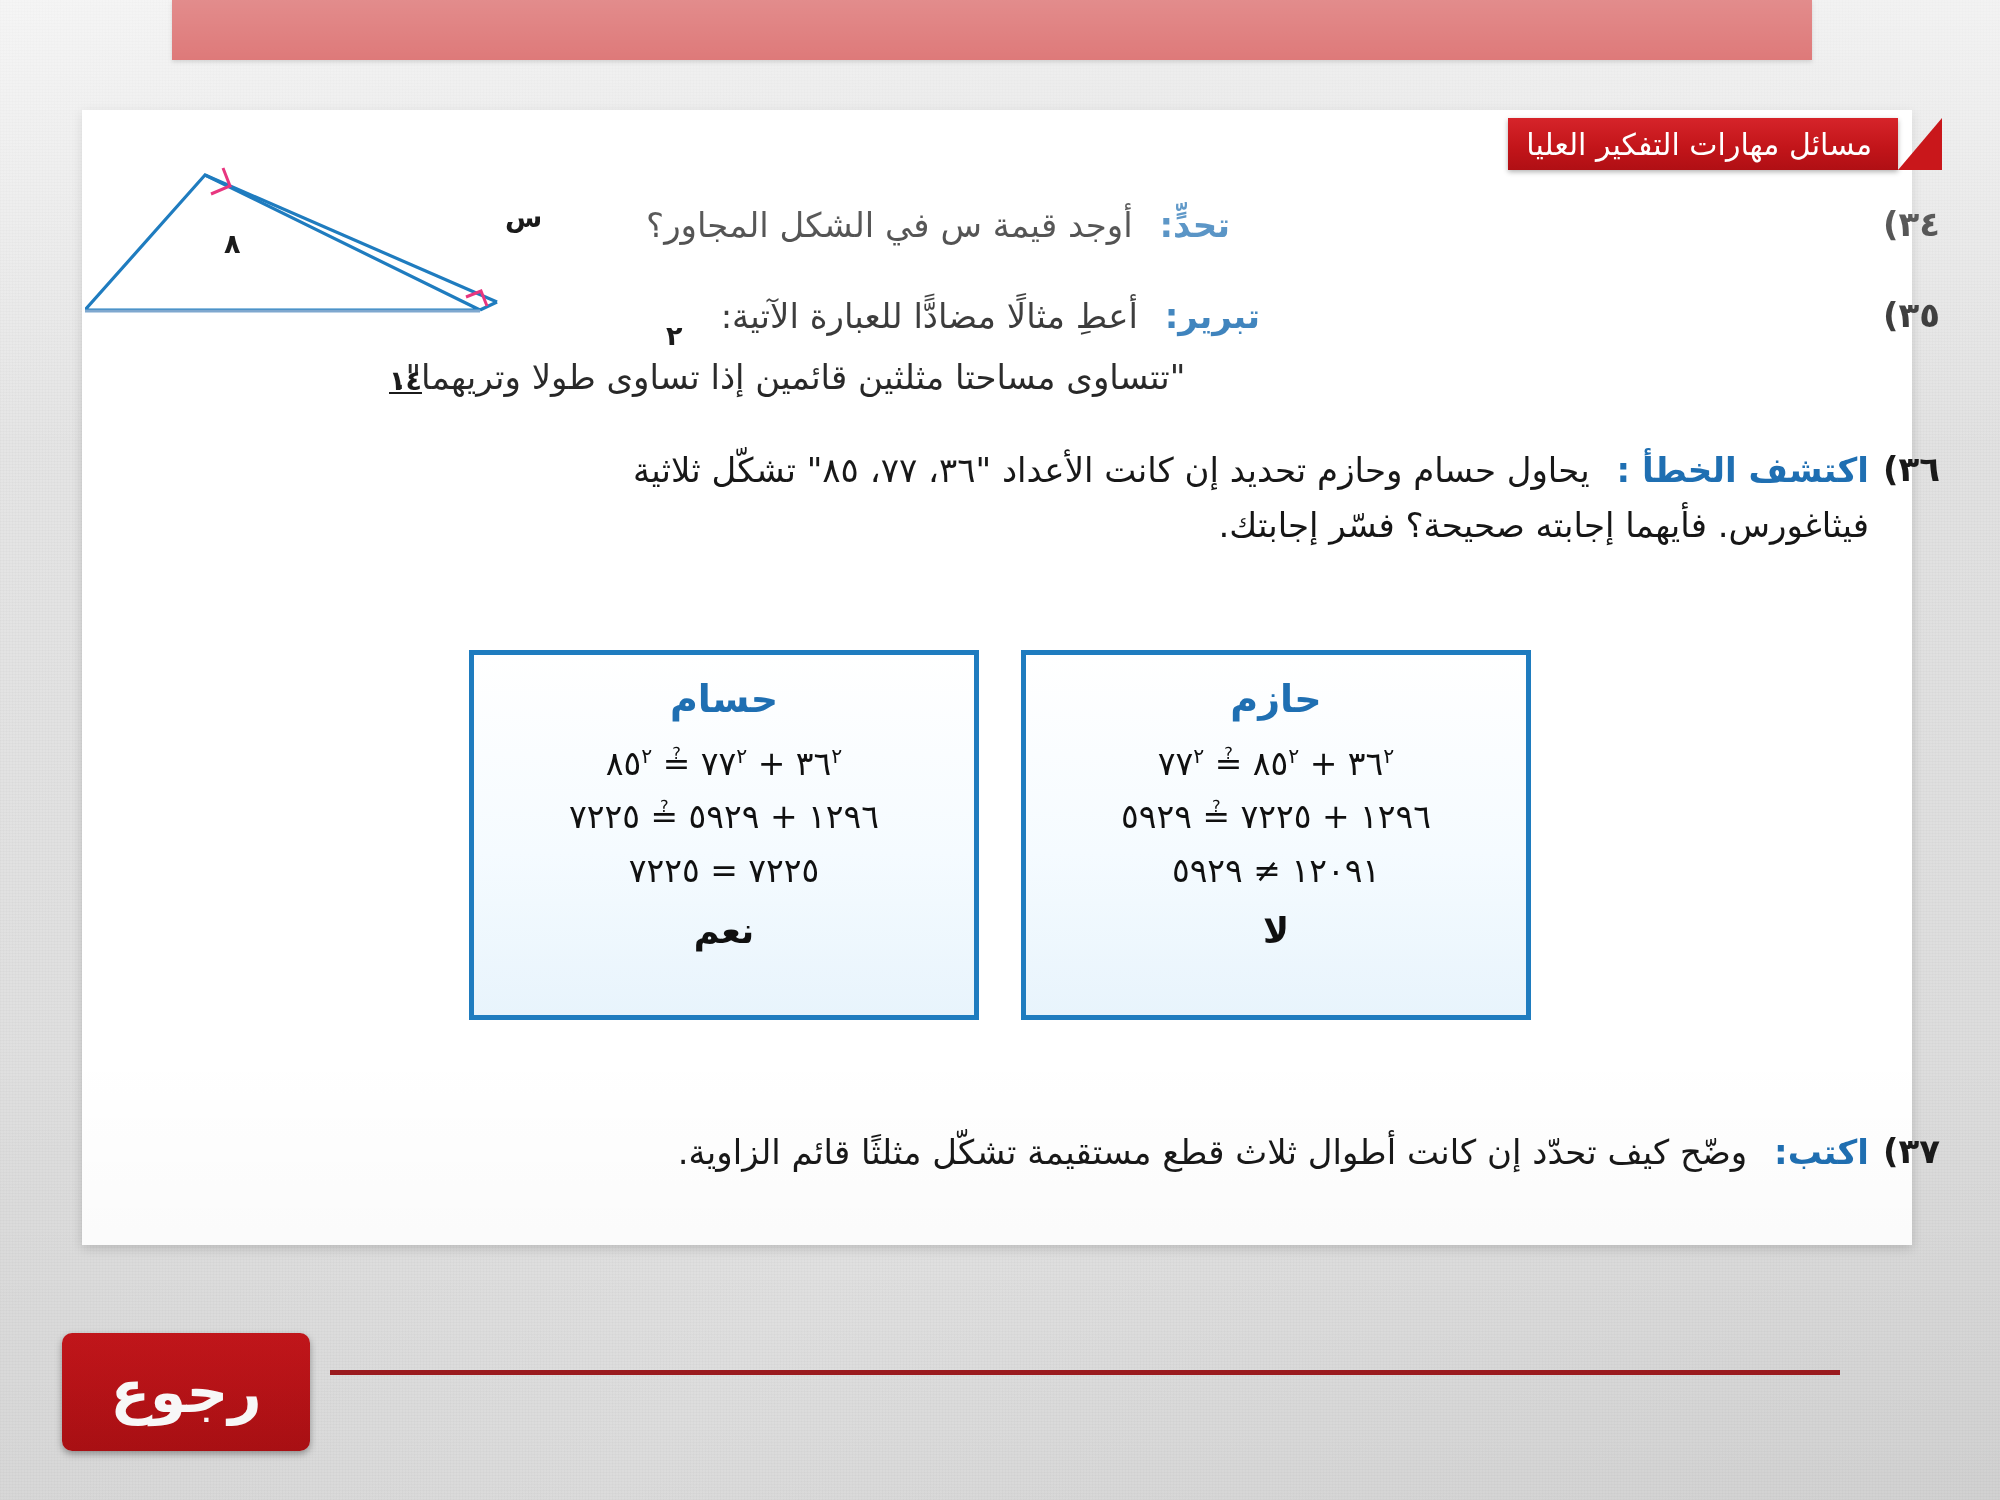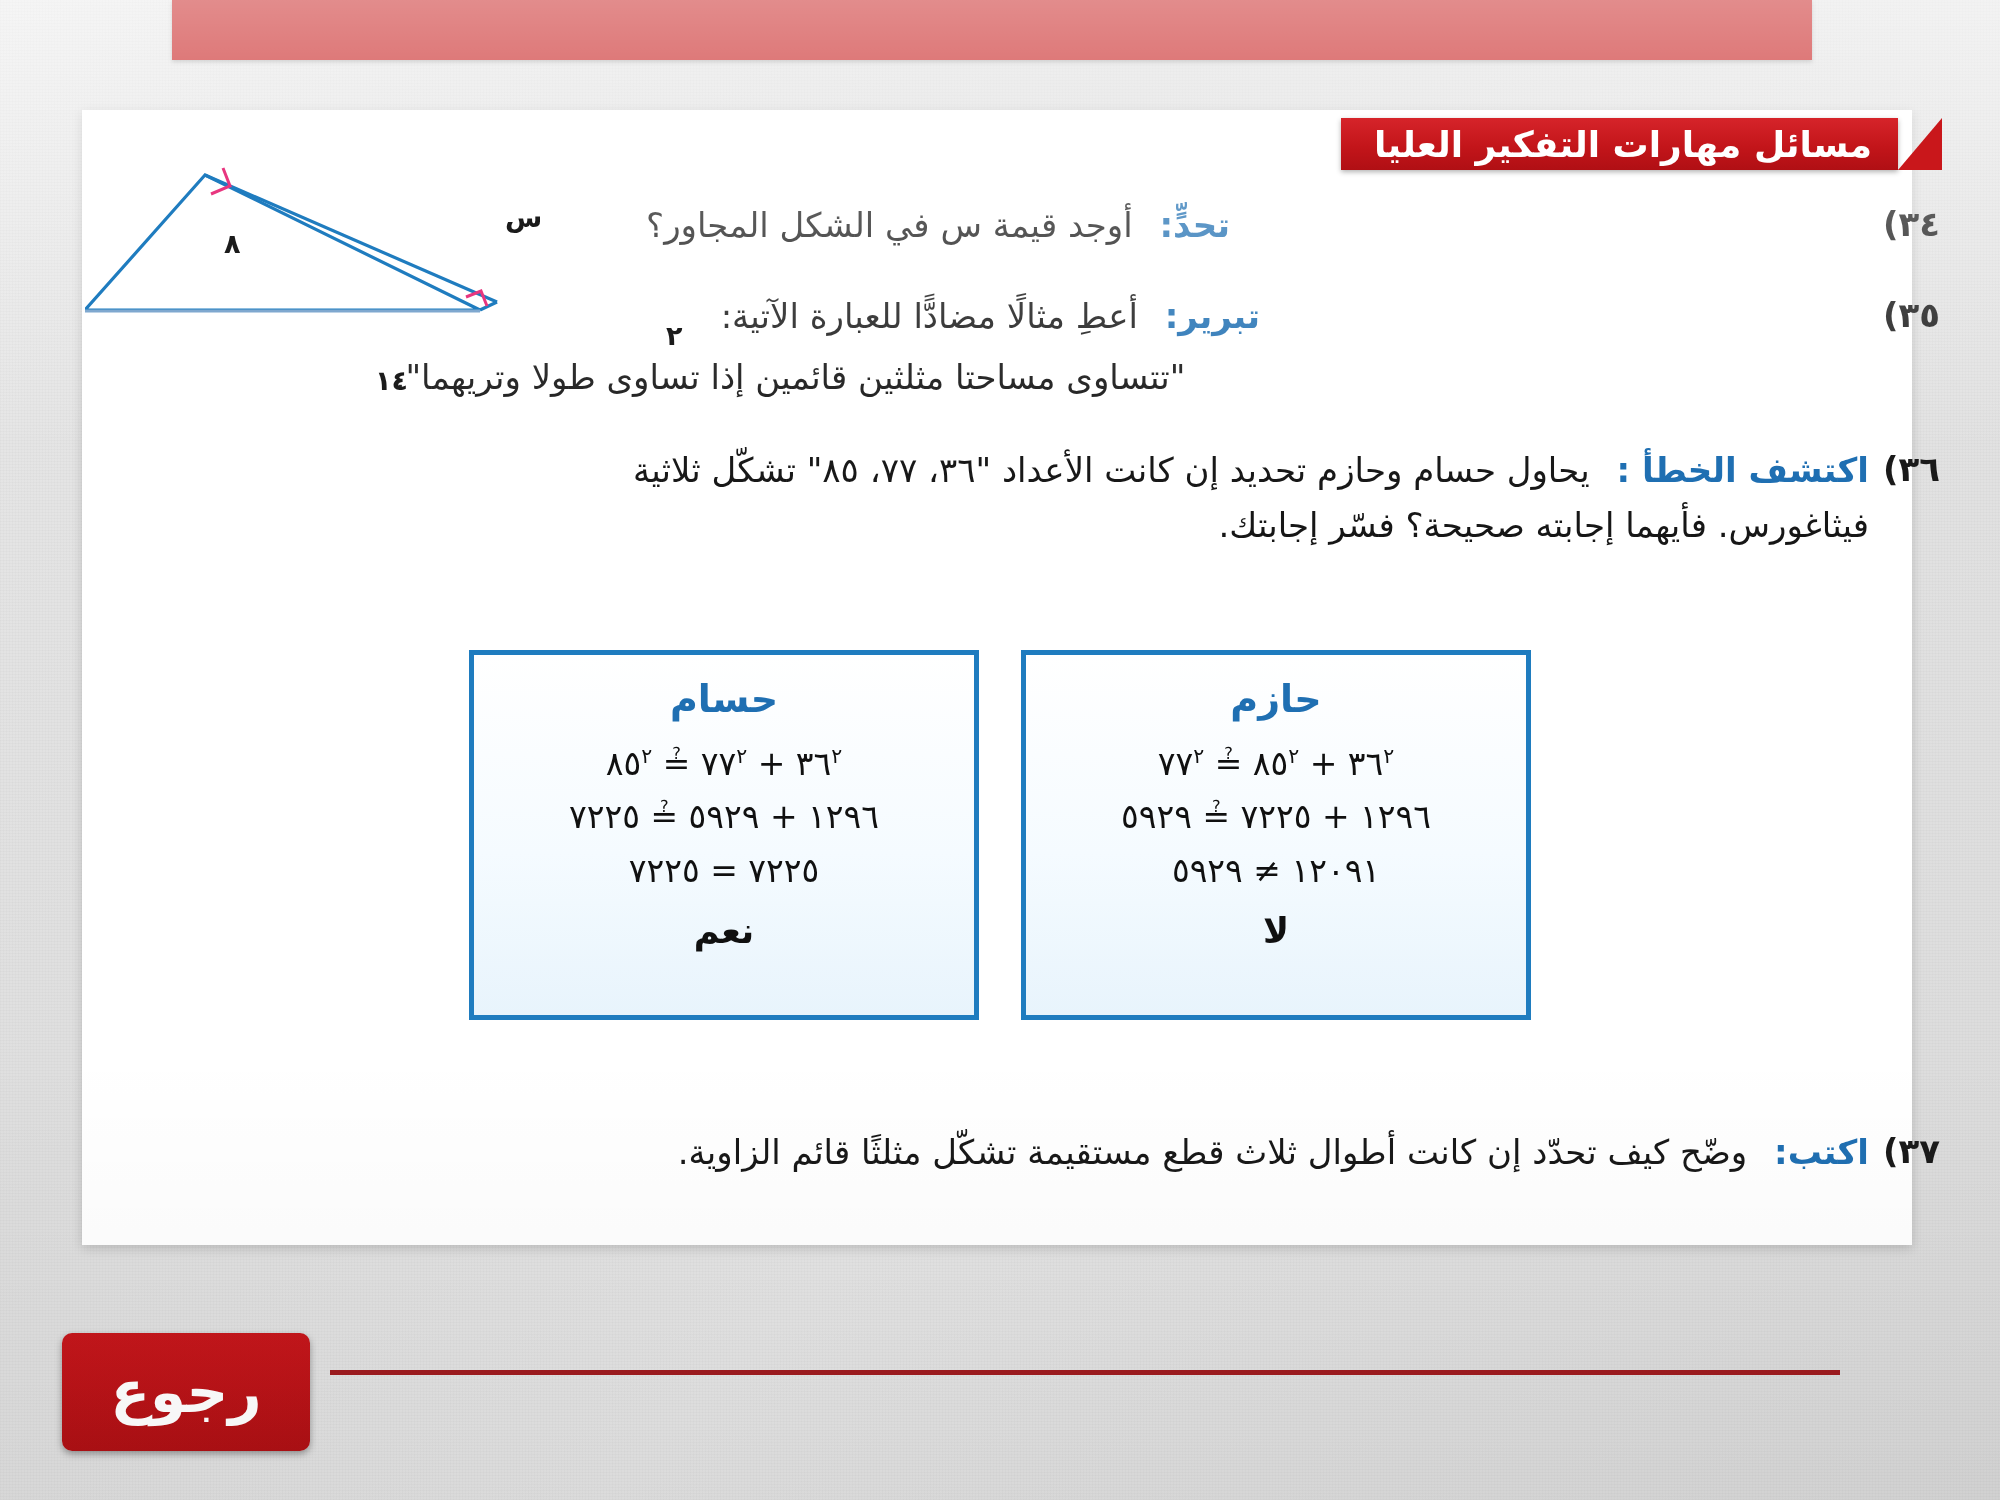--- a/index.html
+++ b/index.html
@@ -47,37 +47,37 @@
   #hots-tail{
     width:44px;height:52px;
     background:#C9171B;
     clip-path:polygon(100% 0,100% 100%,0 100%);
     box-shadow:-2px 2px 4px rgba(0,0,0,.25);
   }
   #hots-banner{
     background:linear-gradient(180deg,#D6242A 0%,#C3151A 55%,#B00F14 100%);
     color:#fff;
     display:flex;align-items:center;justify-content:center;
-    padding:0 26px 0 33px;
-    font-size:36px;font-weight:bold;
+    padding:0 26px 0 18px;
+    font-size:30px;font-weight:normal;
     letter-spacing:.5px;
     box-shadow:0 2px 5px rgba(0,0,0,.3);
     white-space:nowrap;
   }
 
   
   #figure{position:absolute;left:85px;top:150px;width:540px;height:250px;z-index:5;}
   .fig-label{
     position:absolute;color:#1b1b1b;font-size:27px;font-weight:600;
     font-family:"DejaVu Sans",sans-serif;
   }
   #lbl-8{left:139px;top:78px;}
   #lbl-s{left:420px;top:52px;}
   #lbl-2{left:581px;top:170px;}
-  #lbl-14{left:290px;top:215px;}
+  #lbl-14{left:304px;top:215px;text-decoration:underline;}
 
   
   #problems{
     position:absolute;right:60px;top:200px;width:1740px;
     text-align:right;
     color:#161616;
     direction:rtl;
   }
   .problem{display:flex;flex-direction:row;align-items:flex-start;margin-bottom:12px;}
   .pnum{

